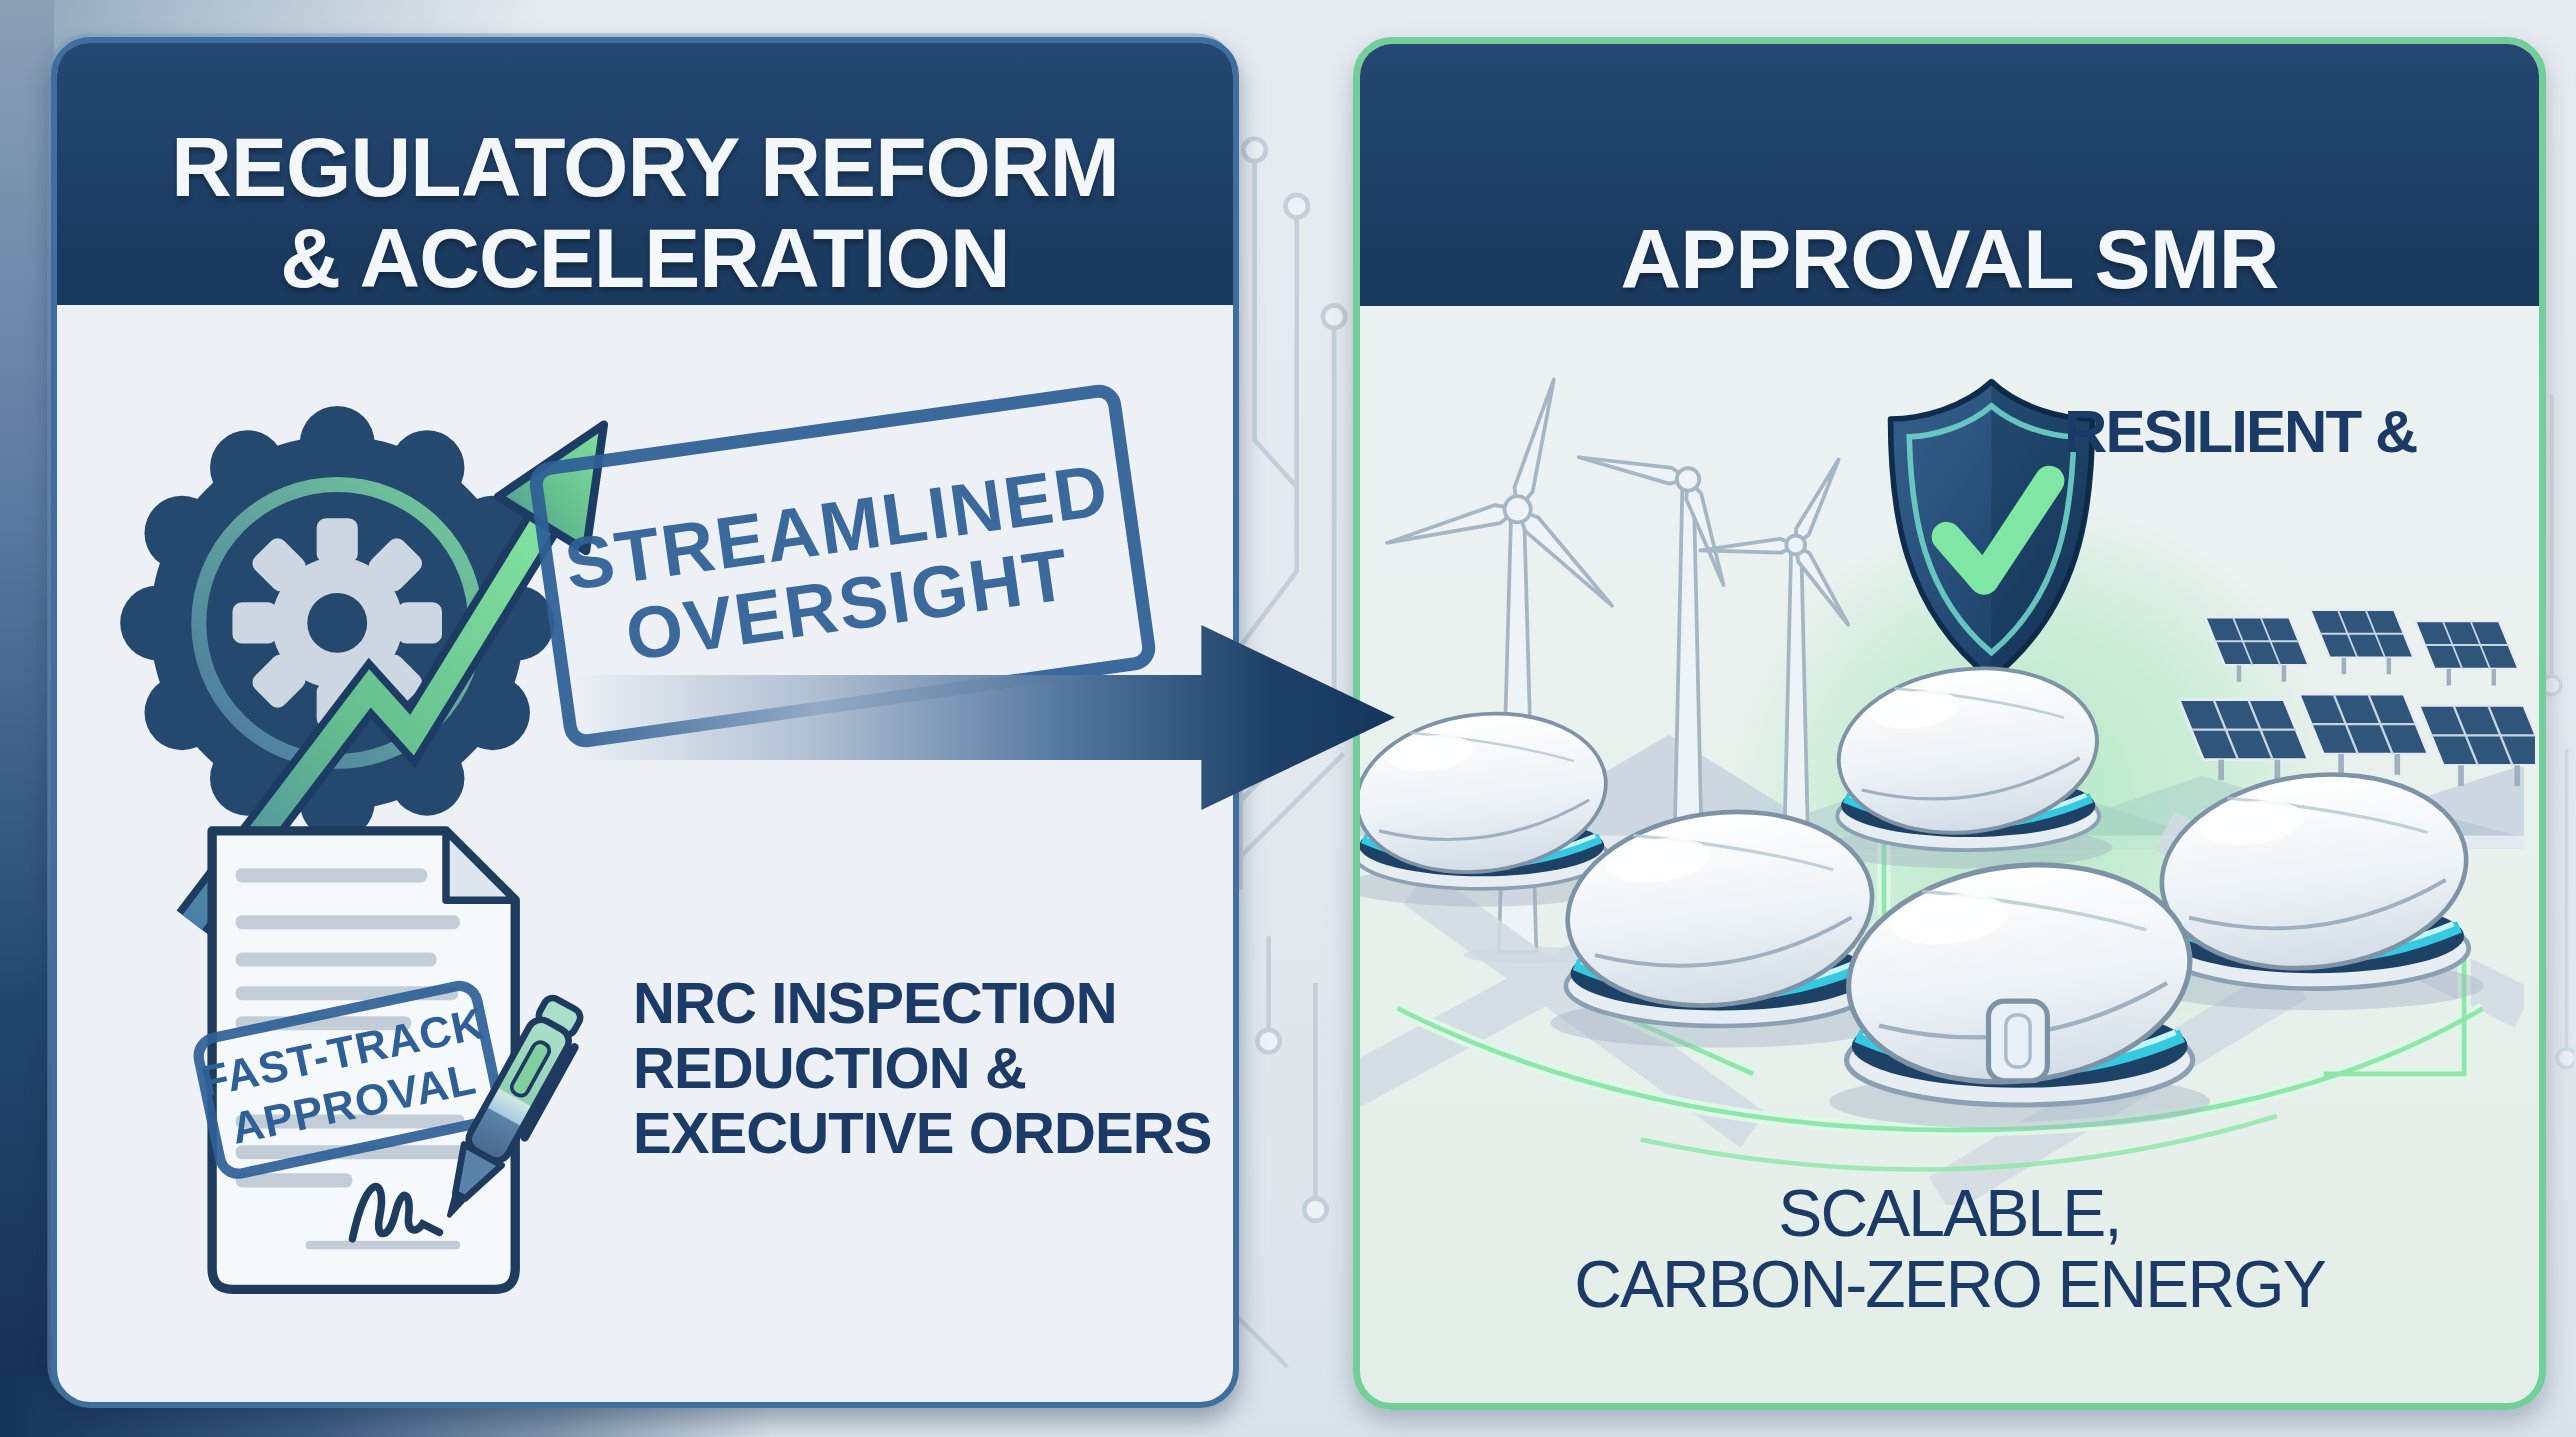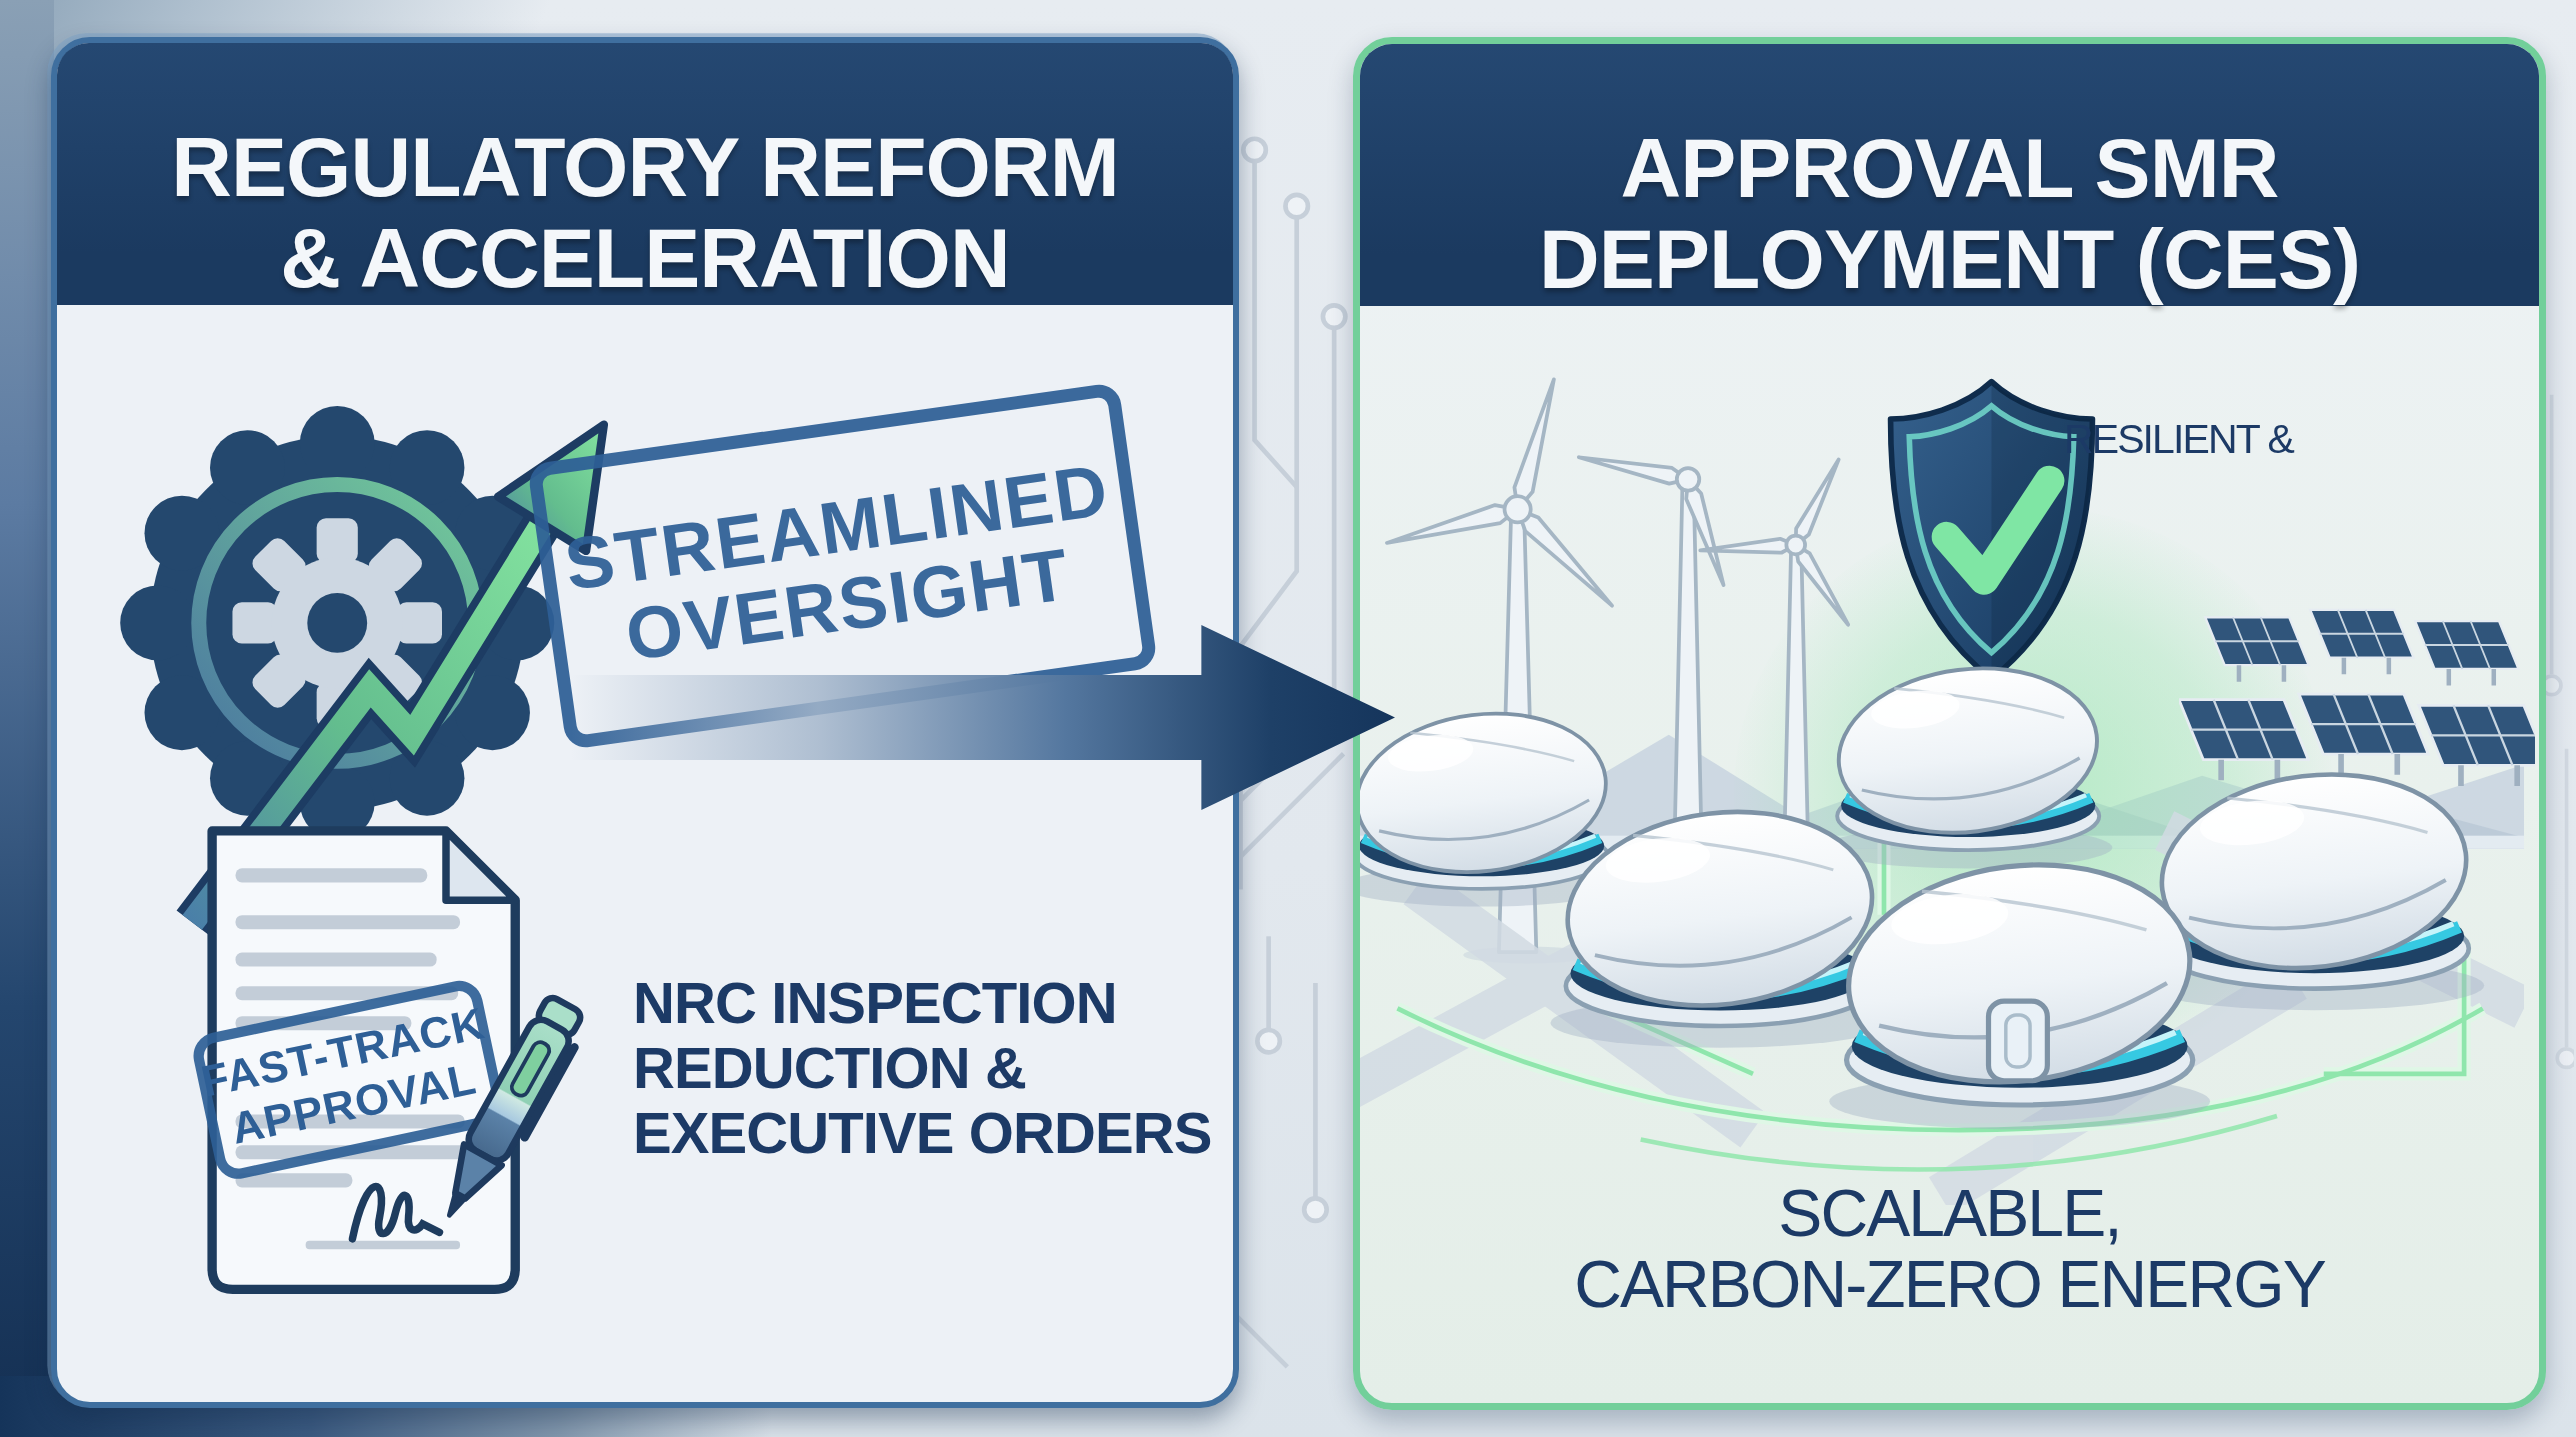--- a/index.html
+++ b/index.html
@@ -28,22 +28,22 @@
     clip-path:polygon(0 27%,76.5% 27%,76.5% 0,100% 50%,76.5% 100%,76.5% 73%,0 73%);}
   .gap-circuit{position:absolute;left:1203px;top:47px;z-index:1;}
   .edge-circuit{position:absolute;left:2533px;top:393px;z-index:1;opacity:.8;}
   .abs{position:absolute;}
   .oversight-stamp{position:absolute;left:487px;top:379px;width:571px;height:262px;
     border:13px solid #2e5f96;border-radius:22.5px;transform:rotate(-8deg);
     display:flex;flex-direction:column;align-items:center;justify-content:center;
     color:#2e5f96;font-weight:700;font-size:73px;line-height:1.07;letter-spacing:1.9px;opacity:.93;}
   .nrc-caption{position:absolute;left:576px;top:922px;width:618px;color:#1c3a66;
     font-weight:700;font-size:58px;line-height:1.12;letter-spacing:-0.9px;margin-top:6px;}
-  .safety-label{position:absolute;left:704px;top:374px;width:440px;color:#1c3a66;
-    font-weight:400;font-size:41px;line-height:1.06;letter-spacing:-1.9px;}
+  .safety-label{position:absolute;left:704px;top:356px;width:440px;color:#1c3a66;
+    font-weight:700;font-size:60px;line-height:1.06;letter-spacing:-1.9px;}
   .scalable-caption{position:absolute;left:0;top:1134px;width:100%;text-align:center;
     color:#1c3a66;font-weight:400;font-size:66px;line-height:1.07;letter-spacing:-1.9px;}
   .green-glow{position:absolute;left:374px;top:463px;width:599px;height:571px;border-radius:50%;
     background:radial-gradient(ellipse at center,rgba(148,229,173,.6) 0%,rgba(148,229,173,.32) 45%,rgba(148,229,173,0) 72%);}
 </style>
 </head>
 <body>
 
 <div id="canvas">
 
@@ -190,21 +190,20 @@
       </div>
     </div>
   </div>
 
   <div class="panel panel-right">
     <div class="panel-body">
 
       <div class="panel-header">
         <div class="panel-title">
           <div>APPROVAL SMR</div>
-          <div>DEPLOYMENT (CES)</div>
         </div>
       </div>
 
       <svg class="abs" style="left:0;top:580px;" width="1164" height="225" viewBox="0 0 1244 240">
         <path d="M0 215 L90 130 L200 195 L330 118 L470 205 L620 152 L760 210 L900 162 L1060 210 L1244 150 L1244 240 L0 240 Z" fill="#c6d2de" opacity=".8"></path>
         <path d="M560 240 L760 182 L900 228 L1050 176 L1244 228 L1244 240 Z" fill="#b7c6d4" opacity=".7"></path>
         <rect x="0" y="226" width="1244" height="14" fill="#e3ebf1"></rect>
       </svg>
 
       <div class="green-glow"></div>

